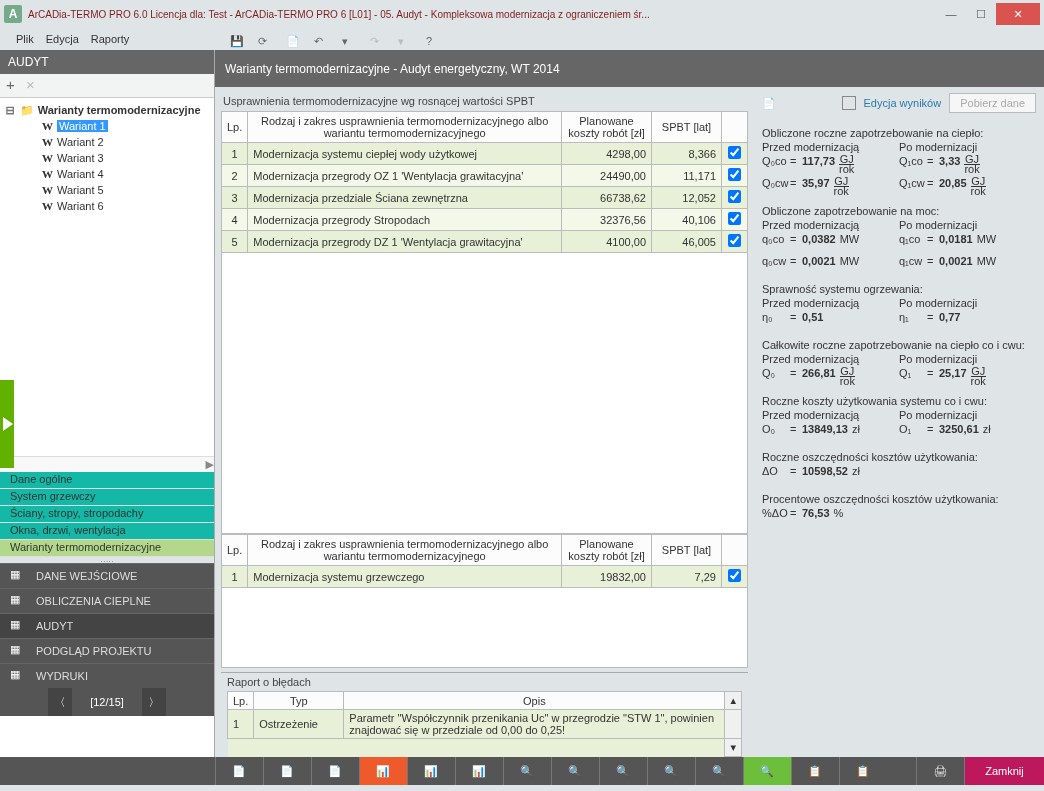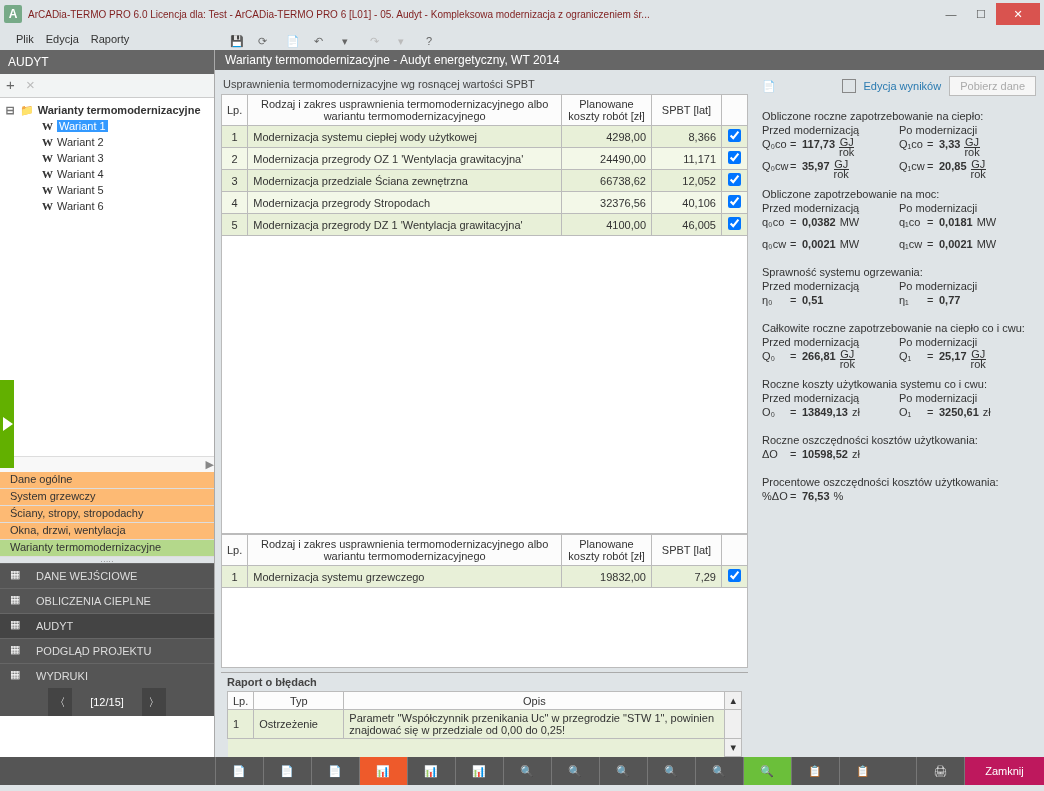--- a/index.html
+++ b/index.html
@@ -18,34 +18,34 @@
 .lhdr{height:24px;background:#666;color:#fff;padding:0 8px;display:flex;align-items:center;font-size:12px}
 .tabbtns{height:24px;display:flex;align-items:center;gap:4px;padding:0 6px;background:#f2f4f4;border-bottom:1px solid #ccc}
 .tabbtns .tbtn{width:16px;height:16px;color:#666;cursor:pointer;font-size:15px;line-height:14px}
 .tree{flex:0 0 auto;height:358px;overflow:auto;padding:4px 0;background:#fff}
 .tnode{display:flex;align-items:center;height:16px;padding-left:12px;color:#333}
 .tnode.root{padding-left:4px;font-weight:bold}
 .tnode .exp{width:12px;text-align:center;color:#777;cursor:pointer}
 .tnode .lbl{cursor:pointer}
 .tnode.sel .lbl{background:#3399ff;color:#fff;padding:0 2px}
 .wmark{font-weight:bold;font-family:serif;margin-right:4px;margin-left:30px}
-.catlist{background:#fdba74}
+.catlist{background:#14b8a6}
 .catitem{height:17px;padding:1px 10px;border-bottom:1px solid #ddd;color:#333;cursor:pointer;white-space:nowrap;overflow:hidden}
 .catitem.active{background:#b4d88b}
 .sectionlist{background:#555}
 .secitem{height:25px;display:flex;align-items:center;gap:10px;padding:0 10px;color:#ddd;cursor:pointer;border-top:1px solid #666}
 .secitem.active{background:#444}
 .secicon{width:16px;height:16px;color:#fff}
 .pager{height:28px;background:#555;display:flex;align-items:center;justify-content:center;gap:0}
 .pbtn{width:24px;height:28px;background:#444;color:#fff;display:flex;align-items:center;justify-content:center;cursor:pointer}
 .pnum{width:70px;text-align:center;color:#fff}
 .greentab{position:absolute;left:0;top:380px;width:14px;height:88px;background:#62b000;display:flex;align-items:center;justify-content:center}
 .greentab svg{fill:#fff}
 .body{flex:1;display:flex;flex-direction:column}
-.bhdr{height:20px;background:#666;color:#fff;padding:0 10px;display:flex;align-items:center;font-size:12px}
+.bhdr{height:37px;background:#666;color:#fff;padding:0 10px;display:flex;align-items:center;font-size:12px}
 .bcontent{flex:1;display:flex;overflow:hidden}
 .bcol1{flex:1;display:flex;flex-direction:column;padding:4px 6px 0 6px}
 .subhdr{font-weight:normal;color:#444;padding:4px 2px}
 table.grid{border-collapse:collapse;width:100%;background:#fff}
 table.grid th,table.grid td{border:1px solid #bbb;padding:3px 5px;color:#333;vertical-align:middle}
 table.grid th{background:#fcfcfc;font-weight:normal;text-align:center}
 table.grid td.num{text-align:right}
 table.grid td.ctr{text-align:center}
 table.grid tr.even td{background:#e8f0d8}
 table.grid tr.odd td{background:#f3f8e8}
@@ -60,21 +60,21 @@
 .calc-row .sym{width:28px}
 .calc-row .eq{width:12px}
 .calc-row .val{font-weight:bold;margin-right:4px}
 .calc-row .unit{color:#333}
 .calc-pair{display:flex}
 .calc-pair>div{flex:1}
 .seclabel{color:#333;margin-top:6px}
 .frac{display:inline-flex;flex-direction:column;font-size:9px;line-height:9px;text-align:center}
 .frac span:first-child{border-bottom:1px solid #333}
 .errbox{border-top:1px solid #aaa;padding:0 6px}
-.errhdr{font-weight:bold;color:#444;padding:3px 0}
+.errhdr{font-weight:normal;color:#444;padding:3px 0}
 table.err{border-collapse:collapse;width:100%}
 table.err th,table.err td{border:1px solid #bbb;padding:2px 5px;color:#333}
 table.err th{background:#fcfcfc;font-weight:normal;text-align:center}
 table.err tr td{background:#e8f0d8}
 .btmbar{height:28px;background:#555;display:flex;align-items:center;gap:0}
 .btmbar .bicon{width:48px;height:28px;border-left:1px solid #777;display:flex;align-items:center;justify-content:center;color:#eee;cursor:pointer}
 .btmbar .bicon.org{background:#ee5a2b}
 .btmbar .bicon.grn{background:#6bbf3a}
 .btmbar .bicon.red{background:#be185d;width:80px;color:#fff}
 input[type=checkbox]{width:13px;height:13px}

